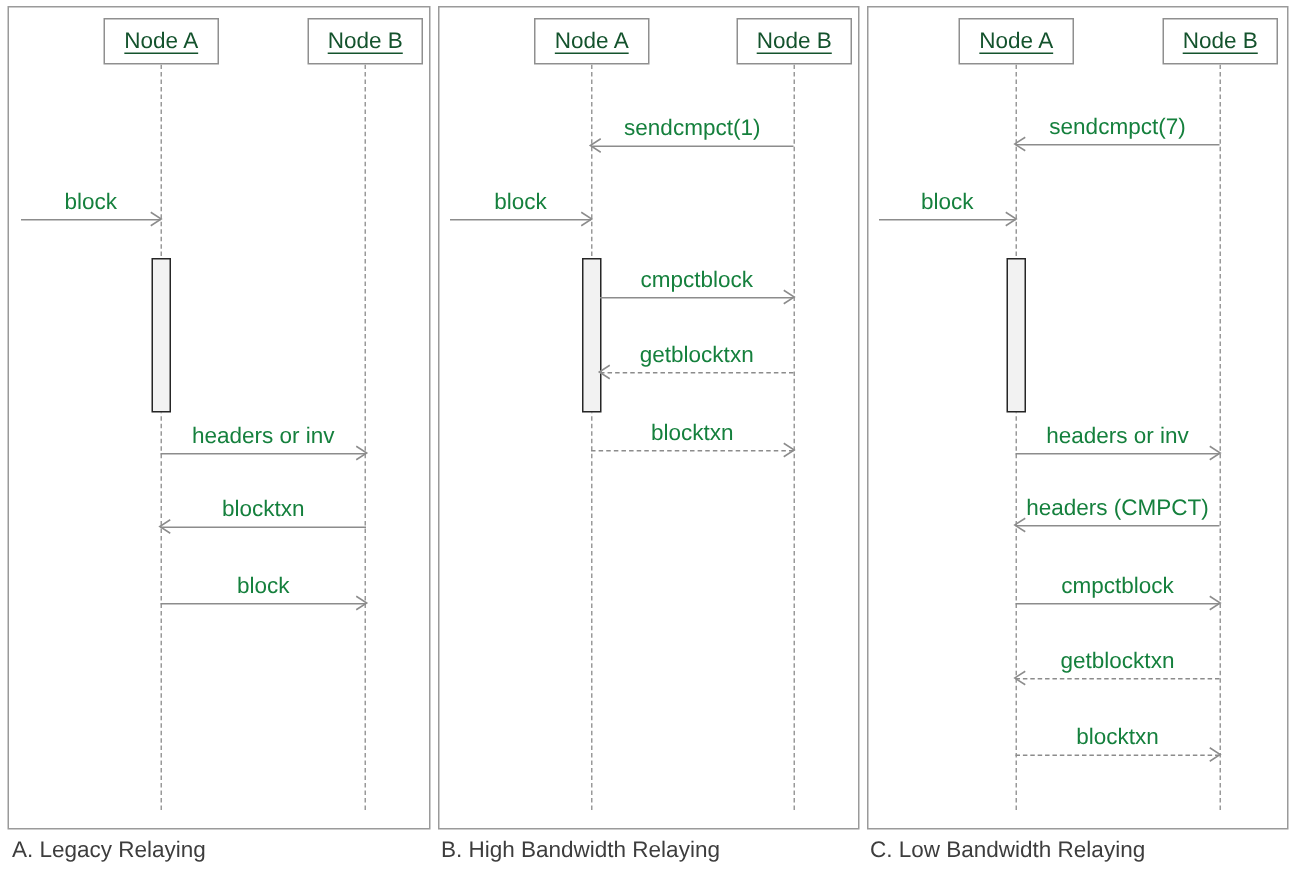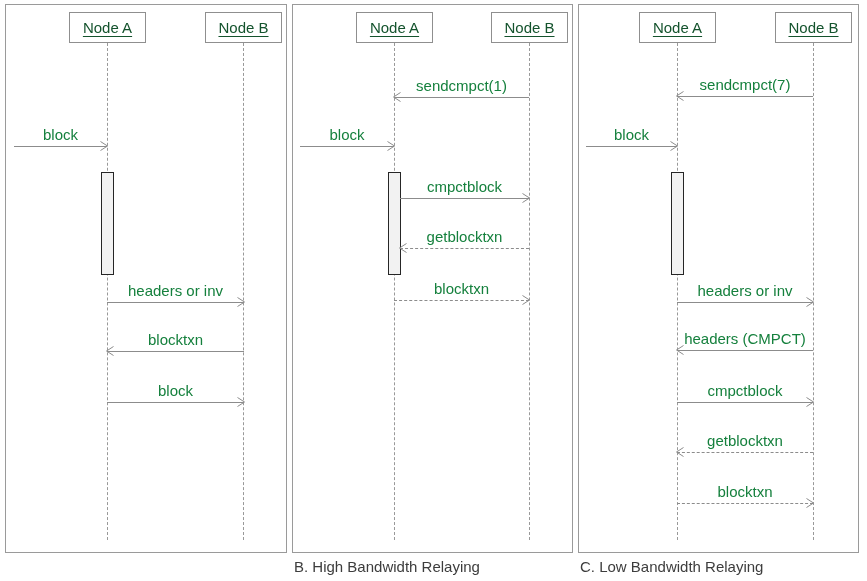--- a/index.html
+++ b/index.html
@@ -231,16 +231,17 @@
       </svg>
   </div>
   <div class="msg" style="left:677px;top:503px;width:136px;">
     <div class="msg-label">blocktxn</div>
     <div class="msg-line dashed"></div>
     <svg class="head right" width="12" height="12">
         <path d="M3.5,1.5 L10.5,6 L3.5,10.5" fill="none" stroke="#8c8c8c" stroke-width="1"></path>
       </svg>
   </div>
 
+  <div class="caption" style="left:8px;">A. Legacy Relaying</div>
   <div class="caption" style="left:294px;">B. High Bandwidth Relaying</div>
   <div class="caption" style="left:580px;">C. Low Bandwidth Relaying</div>
 
 </div>
 
 </body></html>

